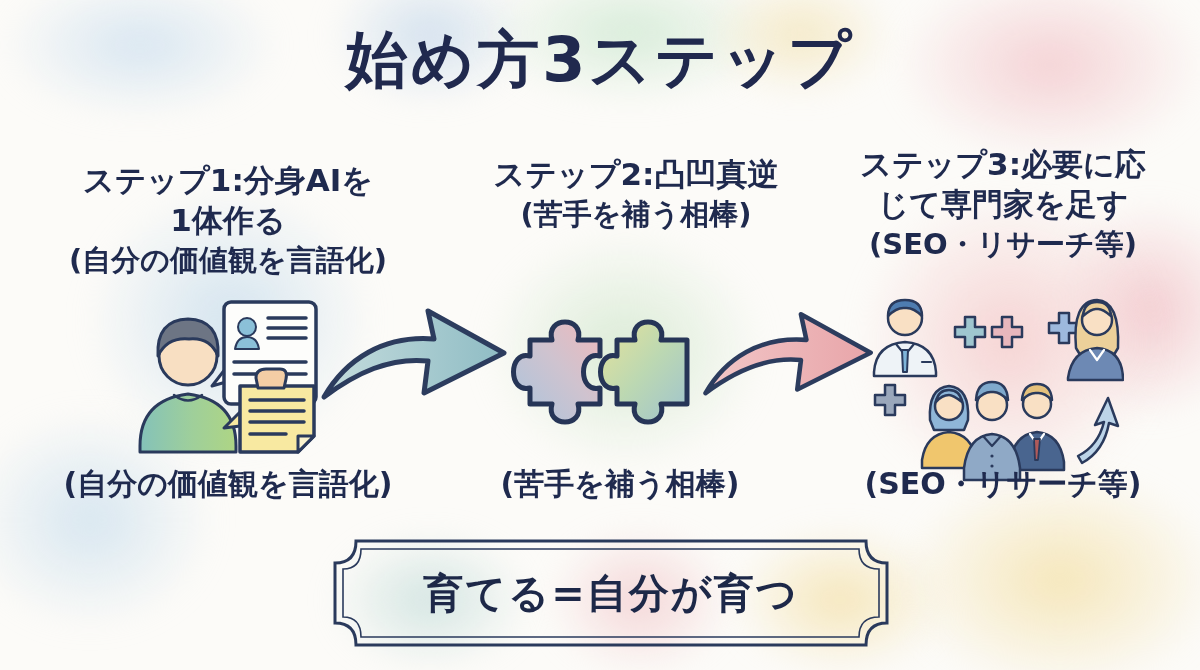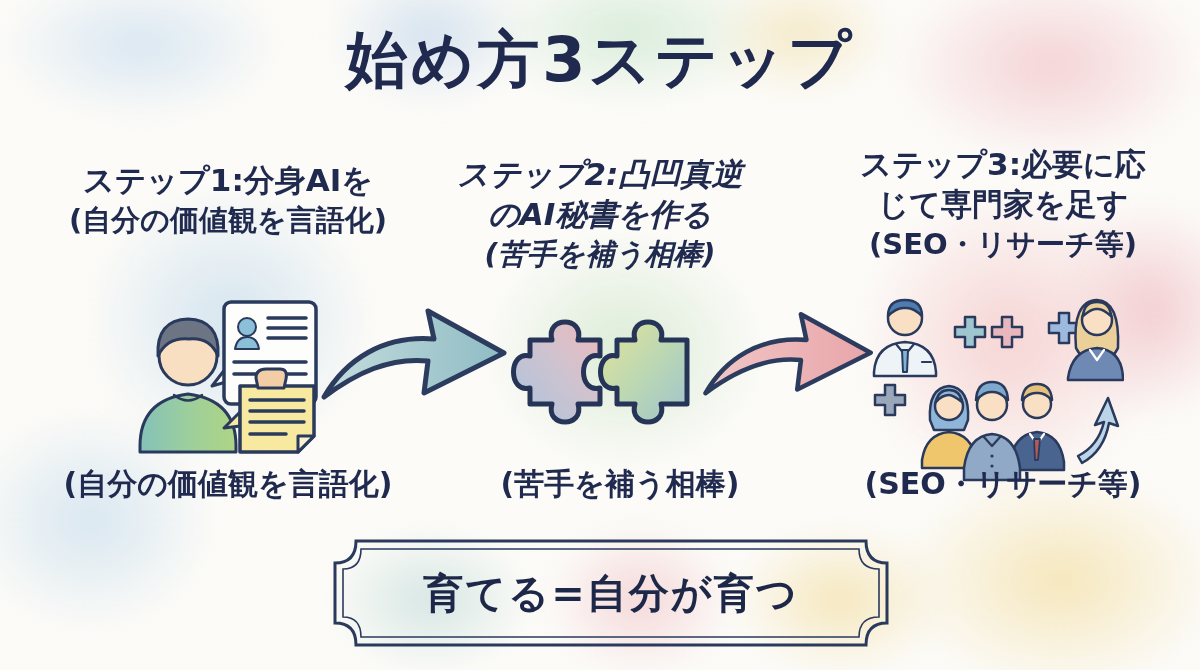--- a/index.html
+++ b/index.html
@@ -10,21 +10,21 @@
     color:#1f2a4e;
   }
   .wash{position:absolute;border-radius:50%;filter:blur(14px);pointer-events:none;}
   .title{
     position:absolute;top:18px;left:0;width:1200px;margin:0;
     text-align:center;font-size:62px;font-weight:700;letter-spacing:3px;color:#20294e;
   }
   .heading{position:absolute;text-align:center;font-weight:700;font-size:31px;line-height:40px;color:#1f2a4e;}
   .heading .paren{font-size:29px;}
   .h1pos{left:28px;top:160px;width:400px;}
-  .h2pos{left:408px;top:154px;width:384px;font-style:italic;}
+  .h2pos{left:444px;top:154px;width:384px;}
   .h3pos{left:806px;top:144px;width:394px;}
   .caption{position:absolute;top:464px;text-align:center;font-weight:700;font-size:30px;color:#1f2a4e;}
   .c1pos{left:28px;width:400px;}
   .c2pos{left:428px;width:384px;}
   .c3pos{left:806px;width:394px;}
   .icon-abs{position:absolute;}
   .banner{
     position:absolute;left:330px;top:536px;width:562px;height:114px;
     display:flex;align-items:center;justify-content:center;
   }
@@ -51,25 +51,25 @@
   <div class="wash" style="left:-70px;top:380px;width:320px;height:280px;background:radial-gradient(closest-side,#d7e6f0,rgba(215,230,240,0) 78%);"></div>
   <div class="wash" style="left:300px;top:510px;width:260px;height:180px;background:radial-gradient(closest-side,#d3e5e2,rgba(211,229,226,0) 78%);"></div>
   <div class="wash" style="left:520px;top:505px;width:240px;height:190px;background:radial-gradient(closest-side,#f4d6d7,rgba(244,214,215,0) 78%);"></div>
   <div class="wash" style="left:700px;top:505px;width:280px;height:190px;background:radial-gradient(closest-side,#f5e6ba,rgba(245,230,186,0) 78%);"></div>
   <div class="wash" style="left:860px;top:440px;width:400px;height:280px;background:radial-gradient(closest-side,#f5e6ba,rgba(245,230,186,0) 80%);"></div>
 
   <h1 class="title">始め方3ステップ</h1>
 
   <div class="heading h1pos">
     <div>ステップ1:分身AIを</div>
+    <div>1体作る</div>
     <div class="paren">(自分の価値観を言語化)</div>
   </div>
   <div class="heading h2pos">
     <div>ステップ2:凸凹真逆</div>
-    <div>のAI秘書を作る</div>
     <div class="paren">(苦手を補う相棒)</div>
   </div>
   <div class="heading h3pos">
     <div>ステップ3:必要に応</div>
     <div>じて専門家を足す</div>
     <div class="paren">(SEO・リサーチ等)</div>
   </div>
 
   <svg class="icon-abs" style="left:126px;top:294px;" width="214" height="168" viewBox="0 0 214 168">
     <defs>

